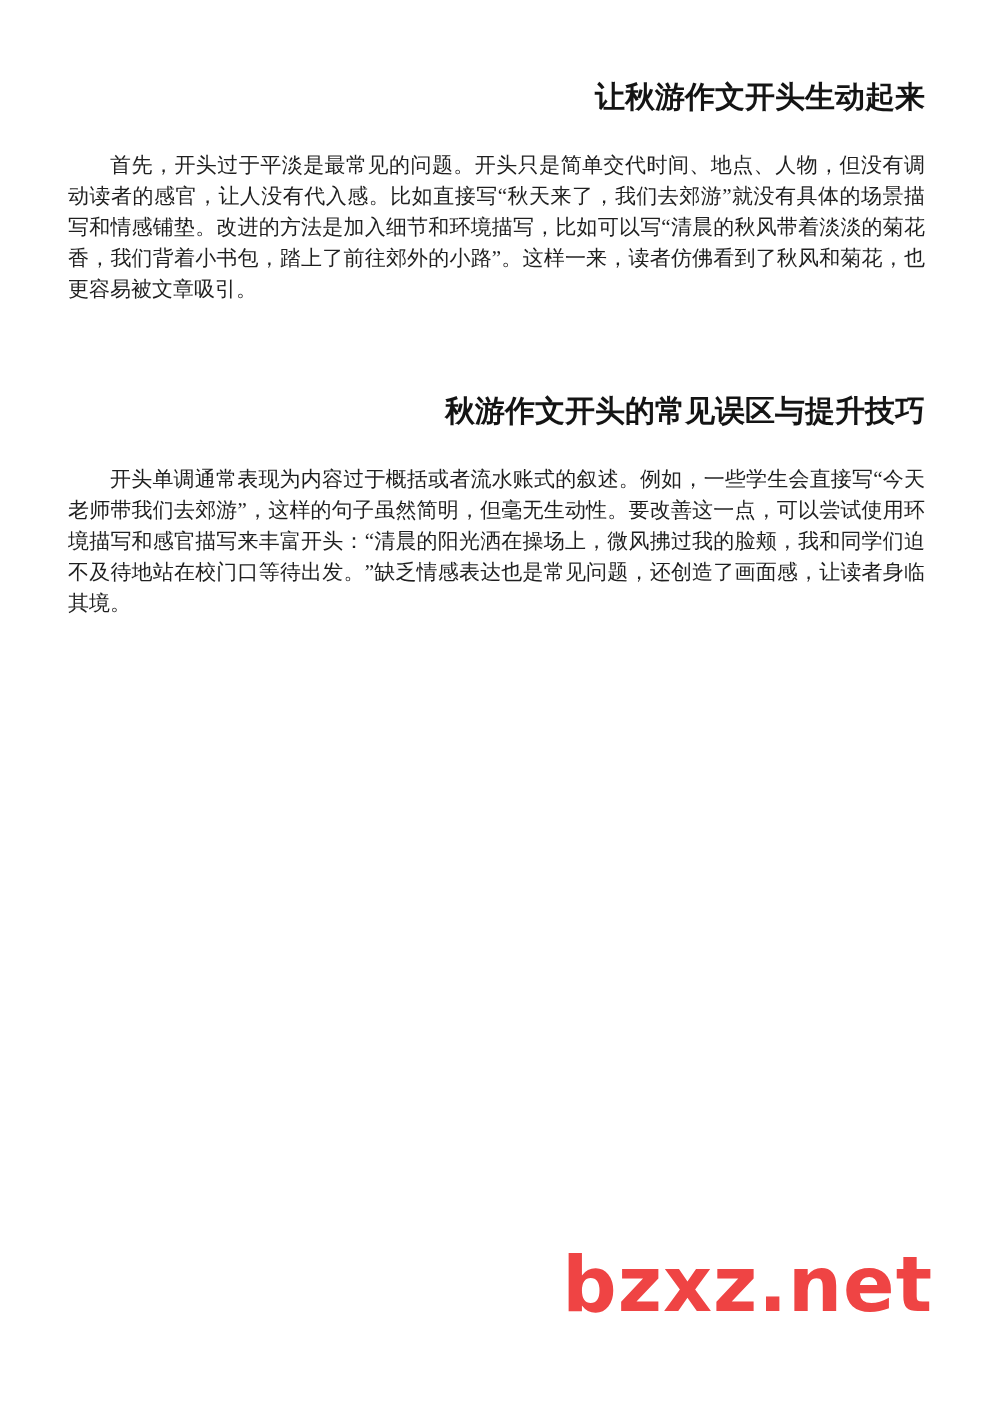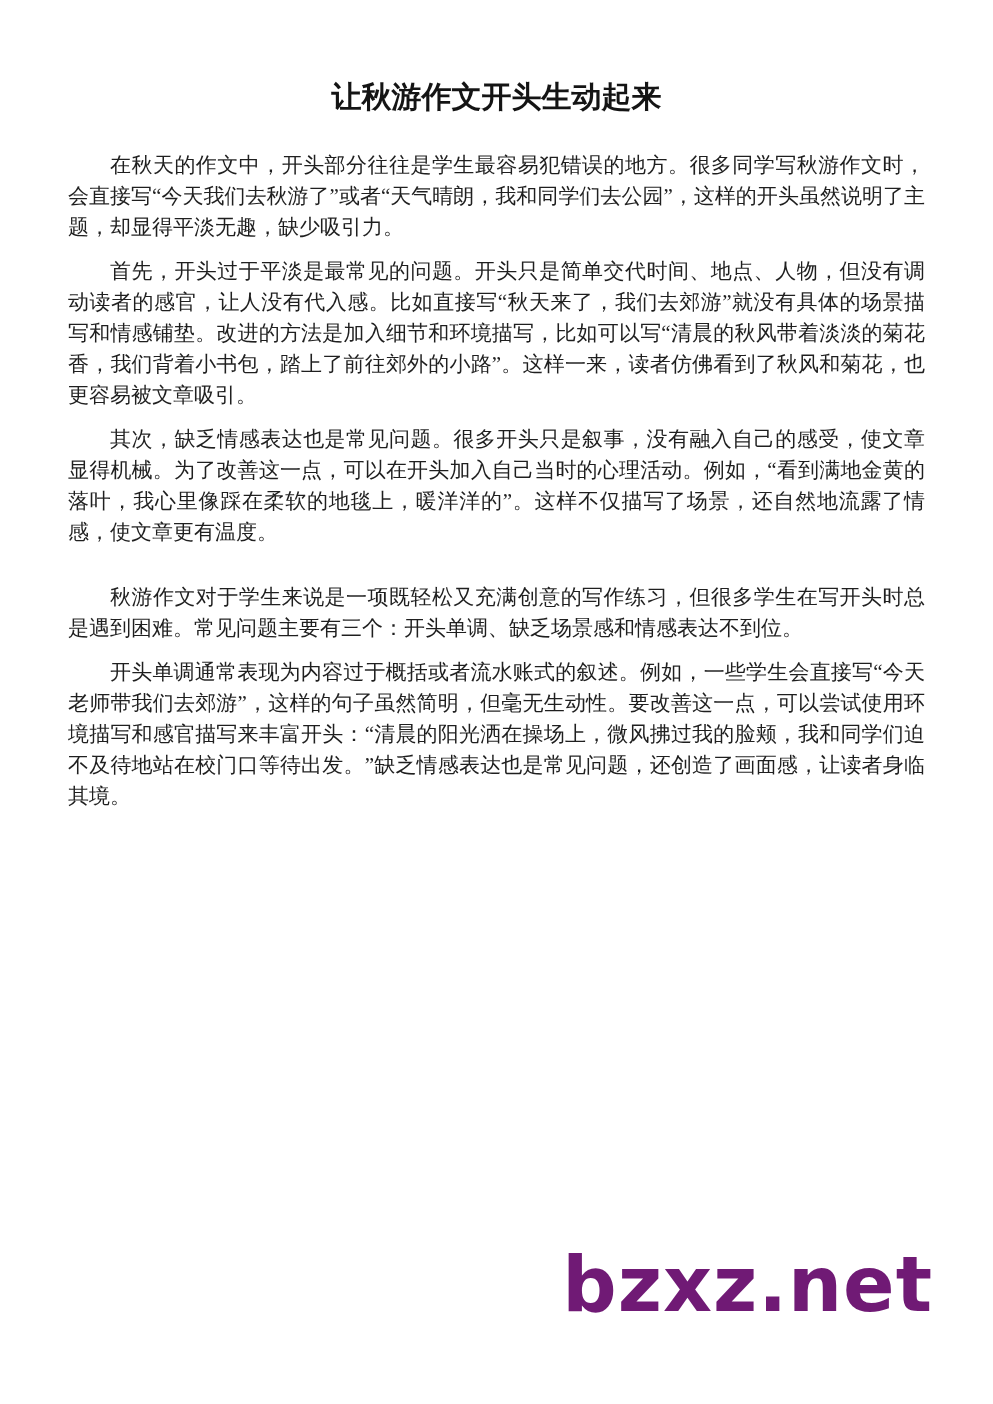--- a/index.html
+++ b/index.html
@@ -19,34 +19,34 @@
   .watermark {
     position: absolute;
     z-index: 0;
     top: 1247px;
     right: 60px;
     font-family: "DejaVu Sans", "Liberation Sans", sans-serif;
     font-weight: bold;
     font-size: 76px;
     line-height: 76px;
     letter-spacing: 1px;
-    color: #701a75;
+    color: #ef4444;
     user-select: none;
   }
   .content {
     position: relative;
     z-index: 1;
     padding: 0 68px;
   }
   .doc-title {
     margin: 78px 0 0 0;
     font-size: 30px;
     line-height: 38px;
     font-weight: bold;
-    text-align: center;
+    text-align: right;
     color: #141414;
   }
   .doc-title.second {
     margin-top: 87px;
   }
   .body-section {
     margin-top: 34px;
   }
   .body-section p {
     margin: 0 0 13px 0;
@@ -64,25 +64,23 @@
 
 <div class="page">
 
   <div class="watermark">bzxz.net</div>
 
   <div class="content">
 
     <h1 class="doc-title">让秋游作文开头生动起来</h1>
 
     <section class="body-section">
-      <p class="indent">在秋天的作文中，开头部分往往是学生最容易犯错误的地方。很多同学写秋游作文时，会直接写“今天我们去秋游了”或者“天气晴朗，我和同学们去公园”，这样的开头虽然说明了主题，却显得平淡无趣，缺少吸引力。</p>
       <p class="indent">首先，开头过于平淡是最常见的问题。开头只是简单交代时间、地点、人物，但没有调动读者的感官，让人没有代入感。比如直接写“秋天来了，我们去郊游”就没有具体的场景描写和情感铺垫。改进的方法是加入细节和环境描写，比如可以写“清晨的秋风带着淡淡的菊花香，我们背着小书包，踏上了前往郊外的小路”。这样一来，读者仿佛看到了秋风和菊花，也更容易被文章吸引。</p>
-      <p class="indent">其次，缺乏情感表达也是常见问题。很多开头只是叙事，没有融入自己的感受，使文章显得机械。为了改善这一点，可以在开头加入自己当时的心理活动。例如，“看到满地金黄的落叶，我心里像踩在柔软的地毯上，暖洋洋的”。这样不仅描写了场景，还自然地流露了情感，使文章更有温度。</p>
     </section>
 
+    <h1 class="doc-title second">秋游作文开头的常见误区与提升技巧</h1>
 
     <section class="body-section">
-      <p class="indent">秋游作文对于学生来说是一项既轻松又充满创意的写作练习，但很多学生在写开头时总是遇到困难。常见问题主要有三个：开头单调、缺乏场景感和情感表达不到位。</p>
       <p class="indent">开头单调通常表现为内容过于概括或者流水账式的叙述。例如，一些学生会直接写“今天老师带我们去郊游”，这样的句子虽然简明，但毫无生动性。要改善这一点，可以尝试使用环境描写和感官描写来丰富开头：“清晨的阳光洒在操场上，微风拂过我的脸颊，我和同学们迫不及待地站在校门口等待出发。”缺乏情感表达也是常见问题，还创造了画面感，让读者身临其境。</p>
     </section>
 
   </div>
 </div>
 
 </body></html>

